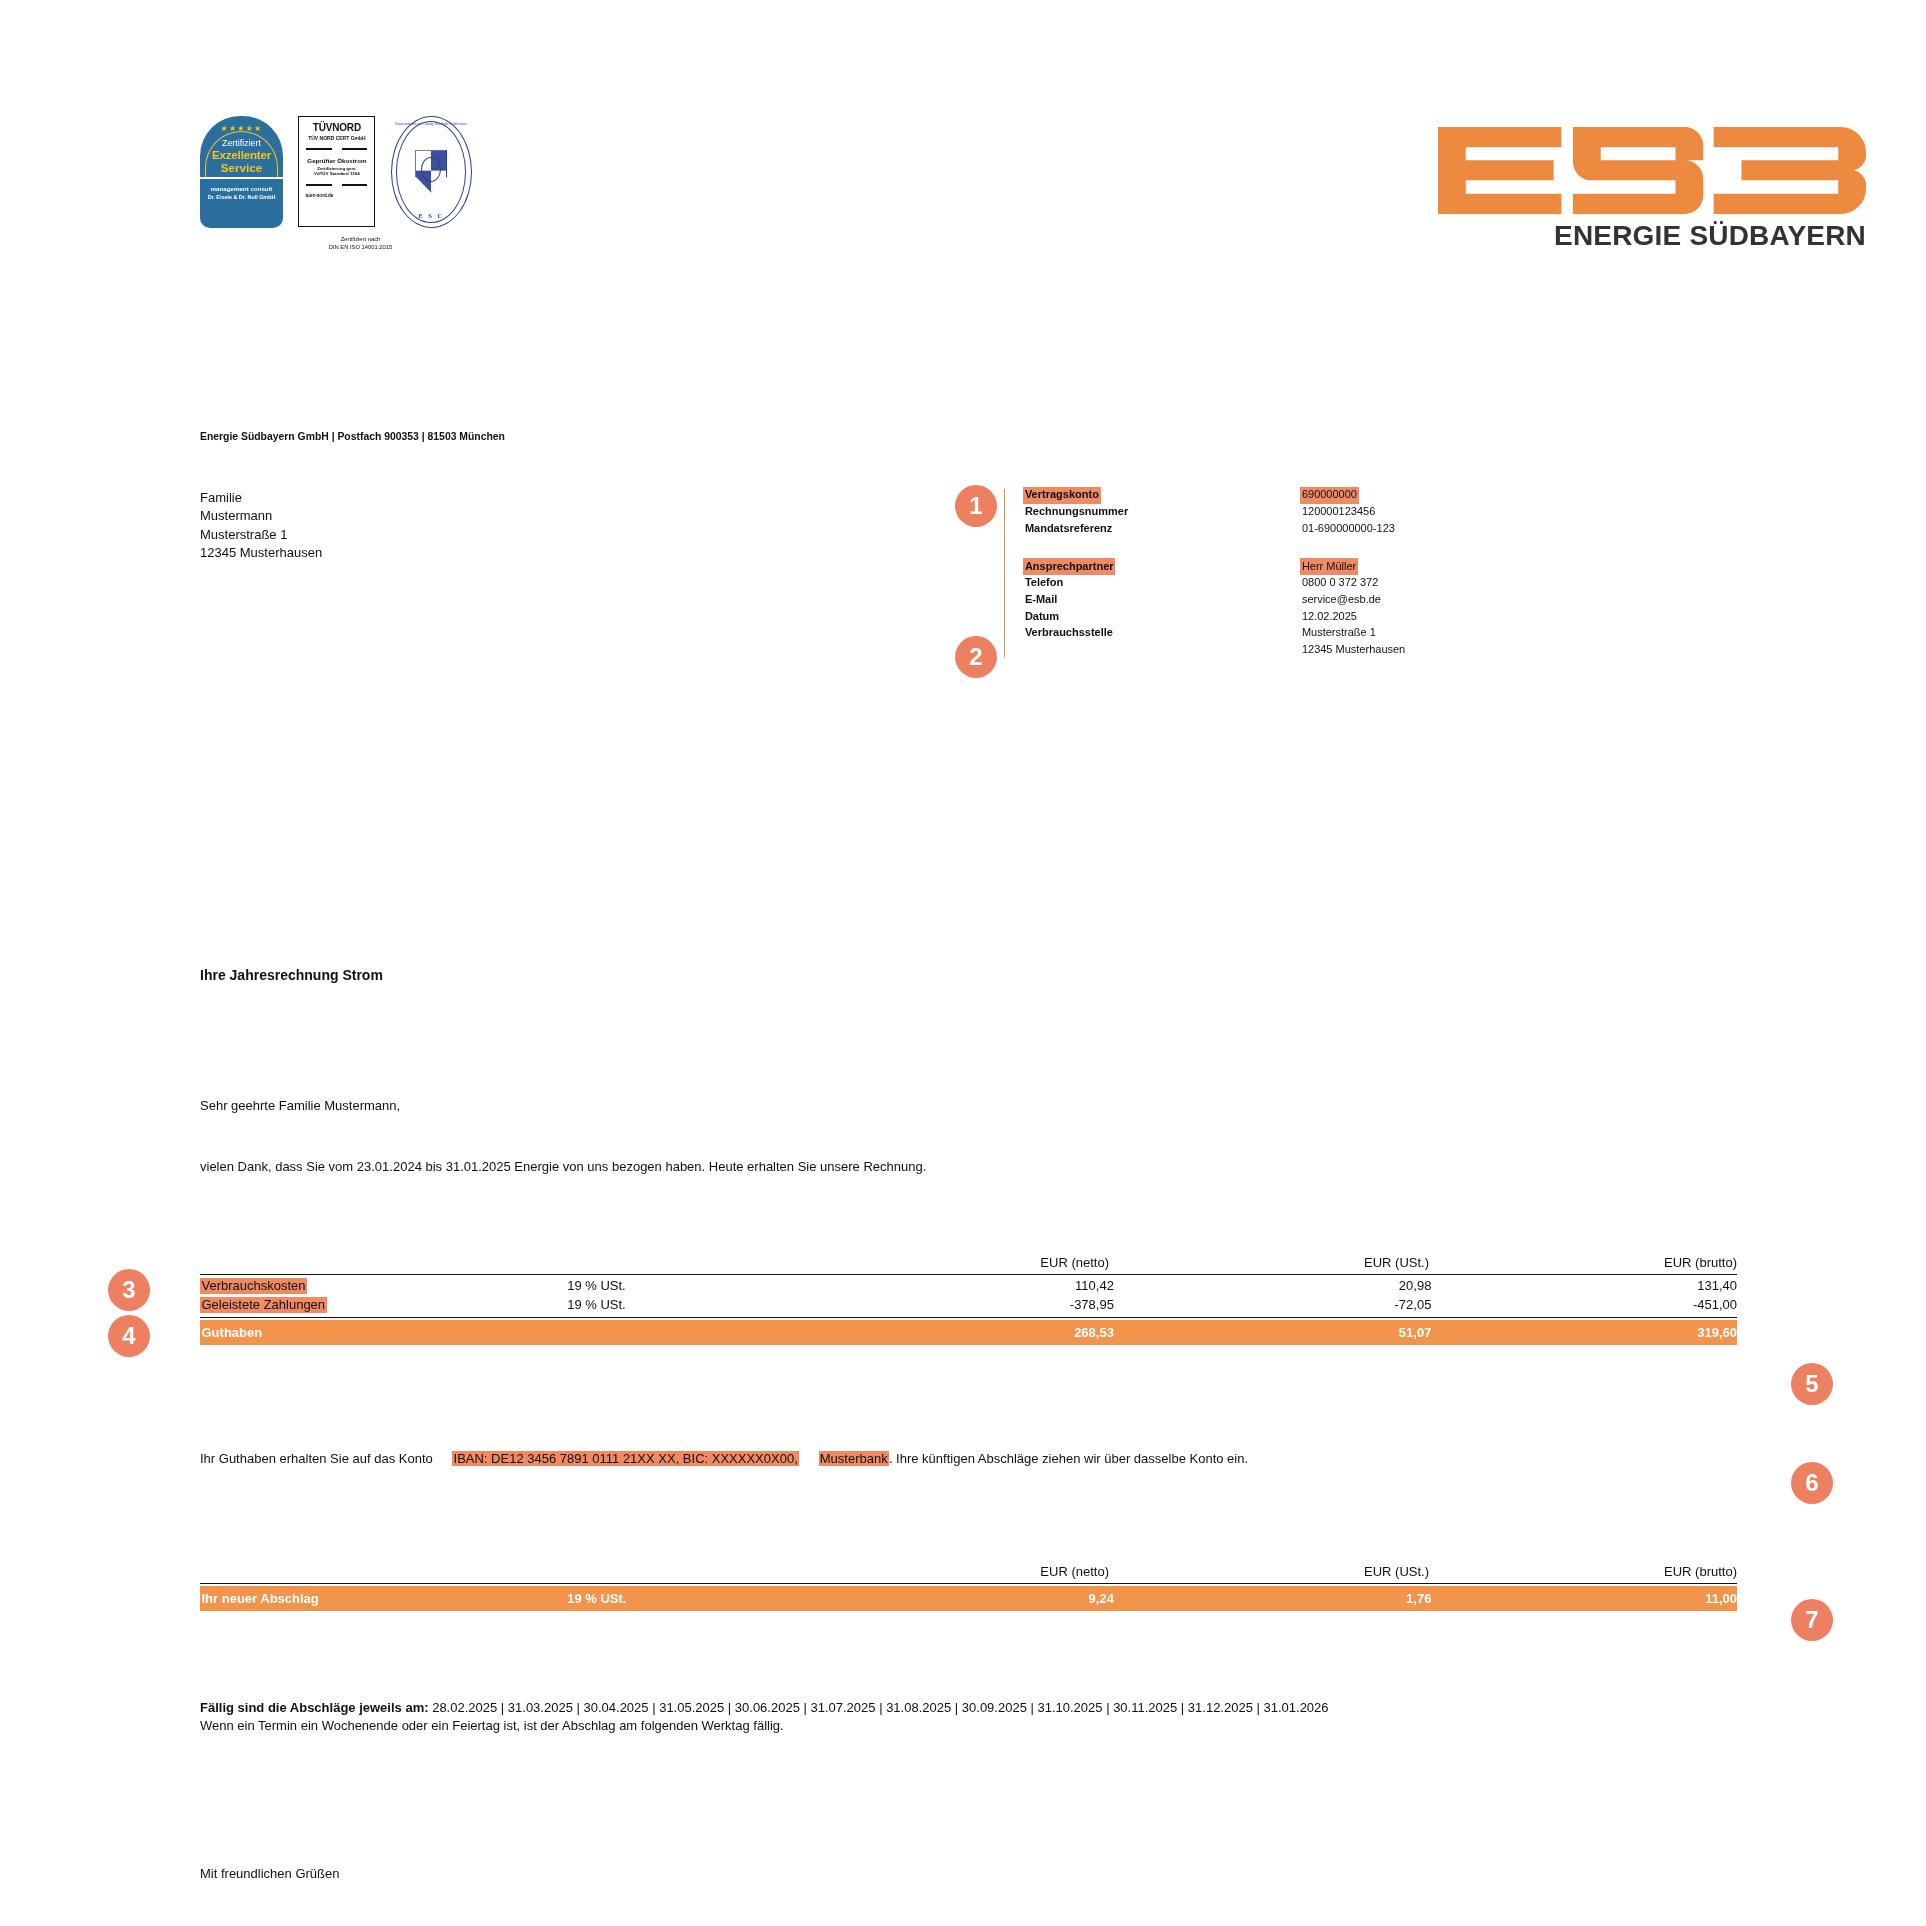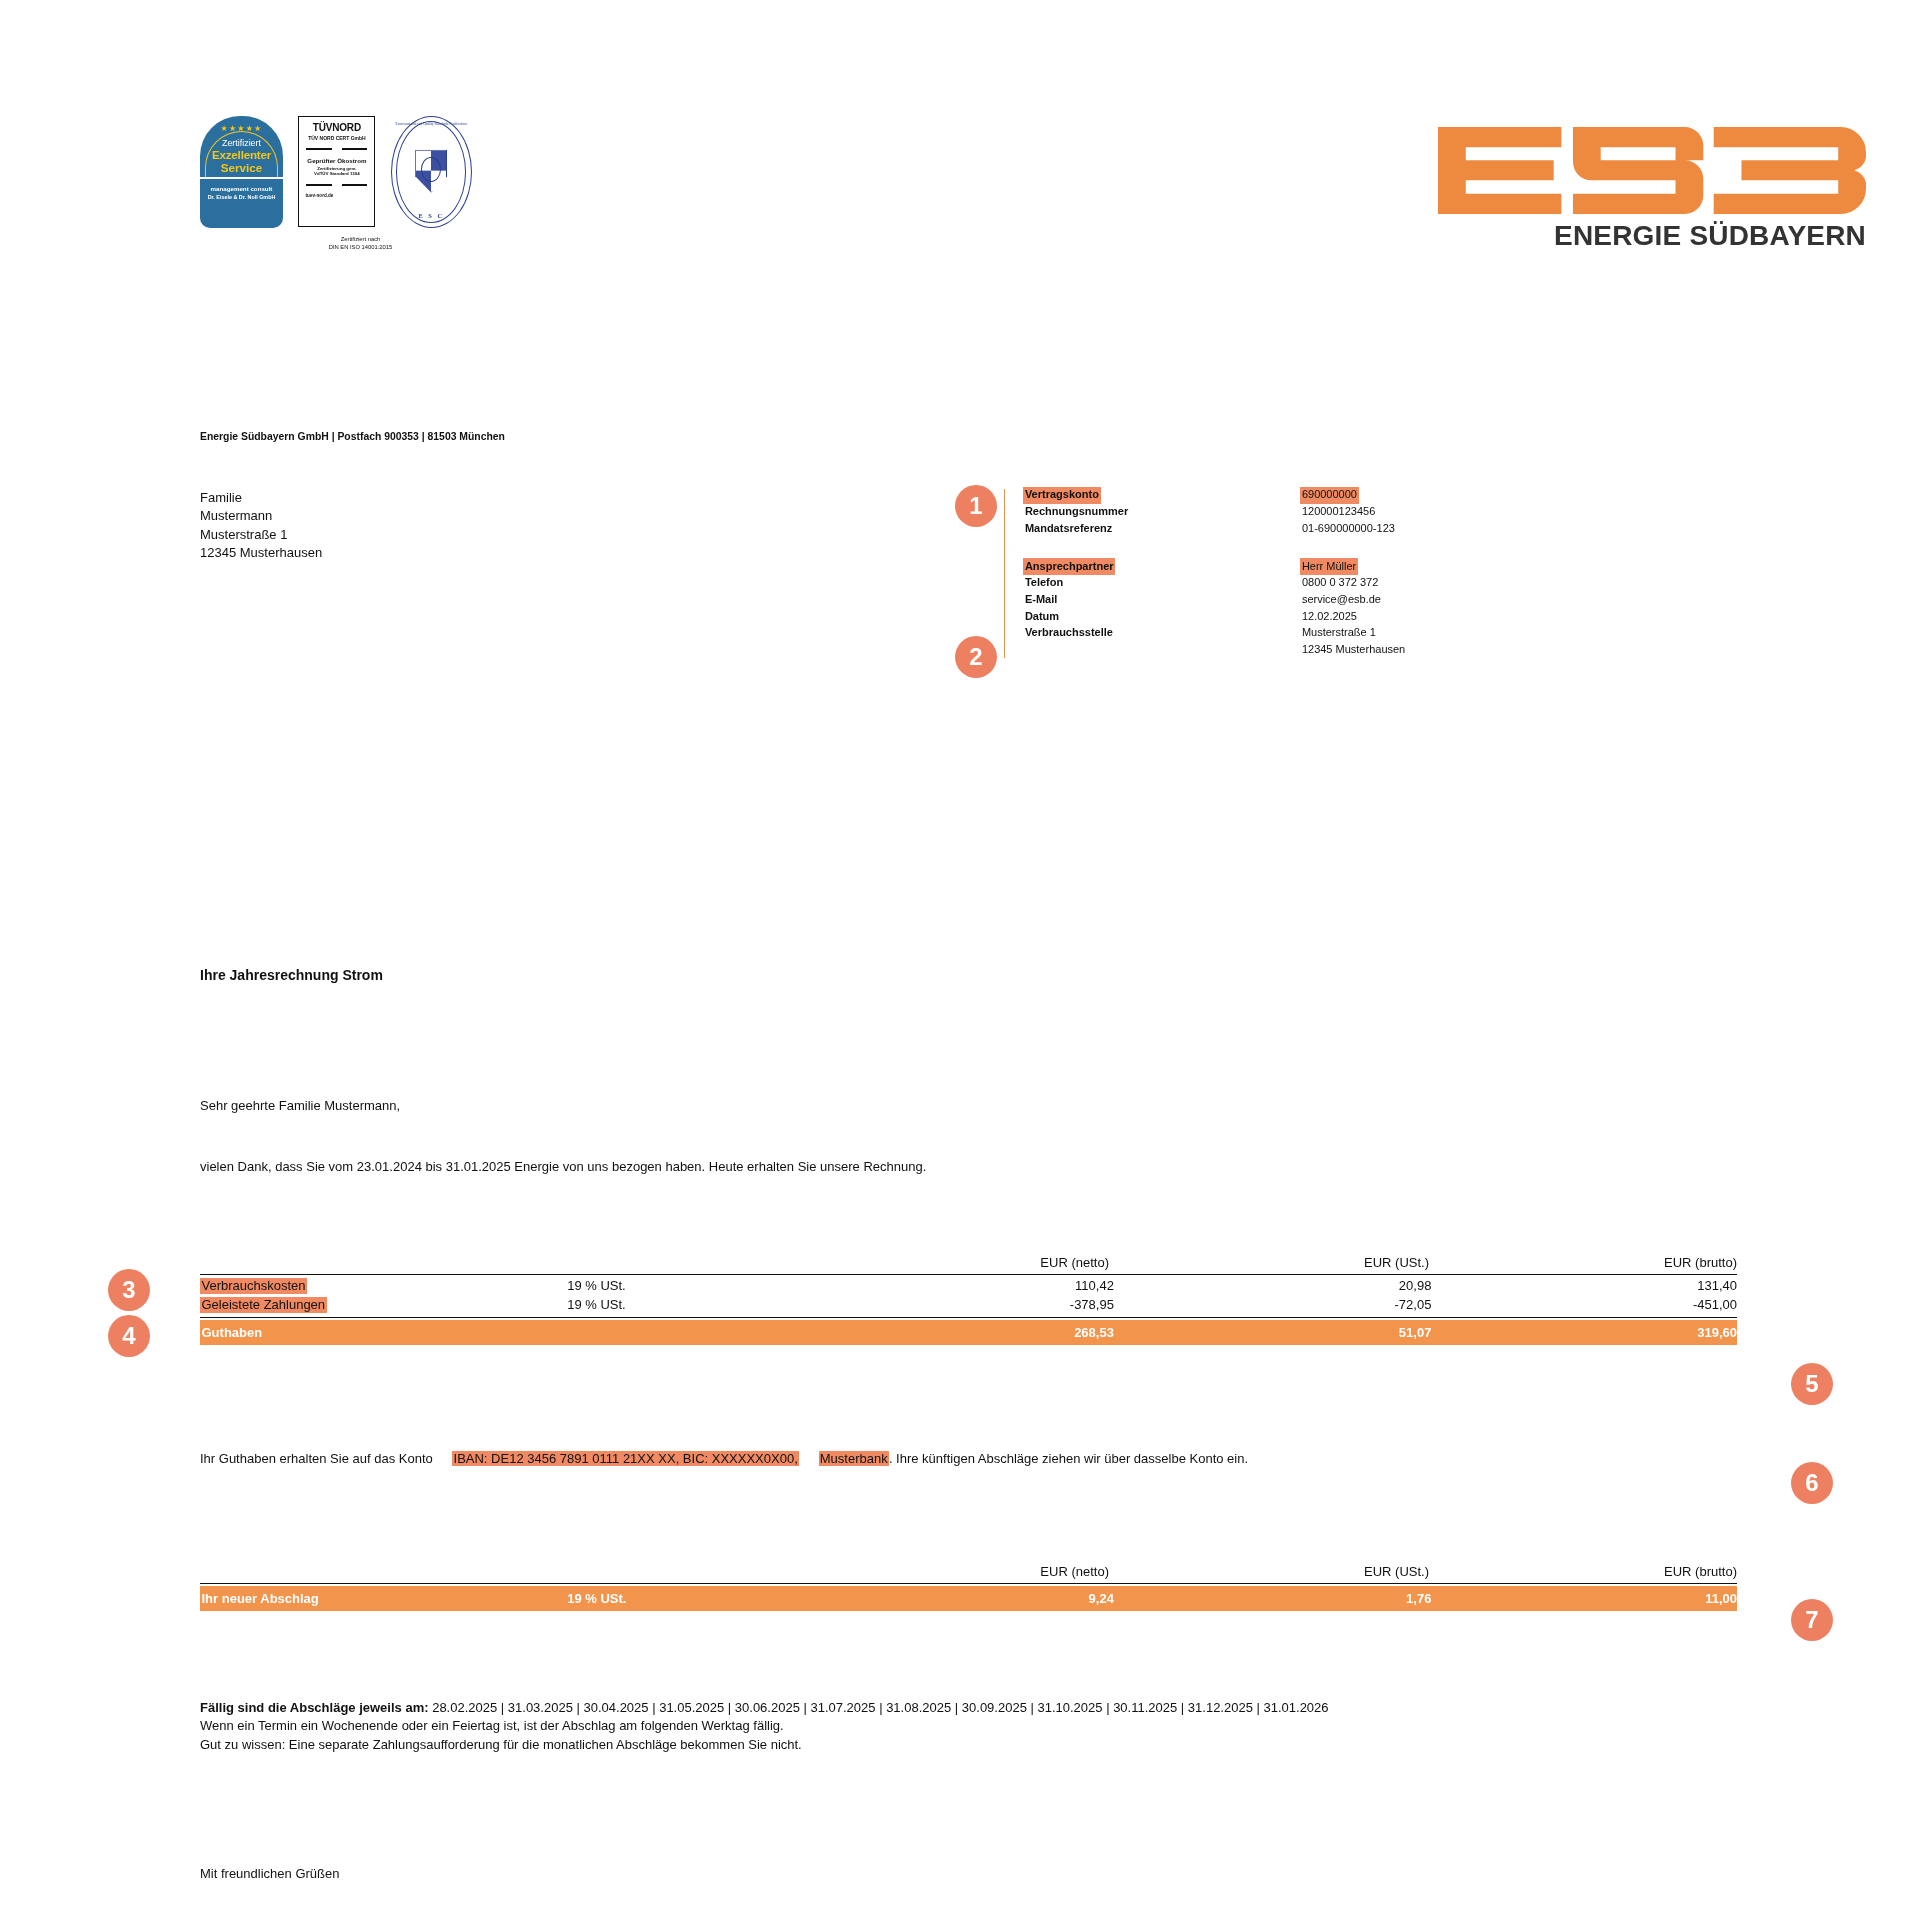--- a/index.html
+++ b/index.html
@@ -297,19 +297,18 @@
       <div class="col-n">9,24</div>
       <div class="col-u">1,76</div>
       <div class="col-b">11,00</div>
     </div>
   </div>
 
   <div class="duepara">
     <span style="font-weight:700">Fällig sind die Abschläge jeweils am:</span>
     <span>28.02.2025 | 31.03.2025 | 30.04.2025 | 31.05.2025 | 30.06.2025 | 31.07.2025 | 31.08.2025 | 30.09.2025 | 31.10.2025 | 30.11.2025 | 31.12.2025 | 31.01.2026</span>
     <div>Wenn ein Termin ein Wochenende oder ein Feiertag ist, ist der Abschlag am folgenden Werktag fällig.</div>
-    <div>Gut zu wissen: Eine separate Zahlungsaufforderung für die monatlichen Abschläge bekommen Sie nicht.</div>
   </div>
 
   <div class="signoff1">Mit freundlichen Grüßen</div>
 
 </div>
 
 
 </body></html>

